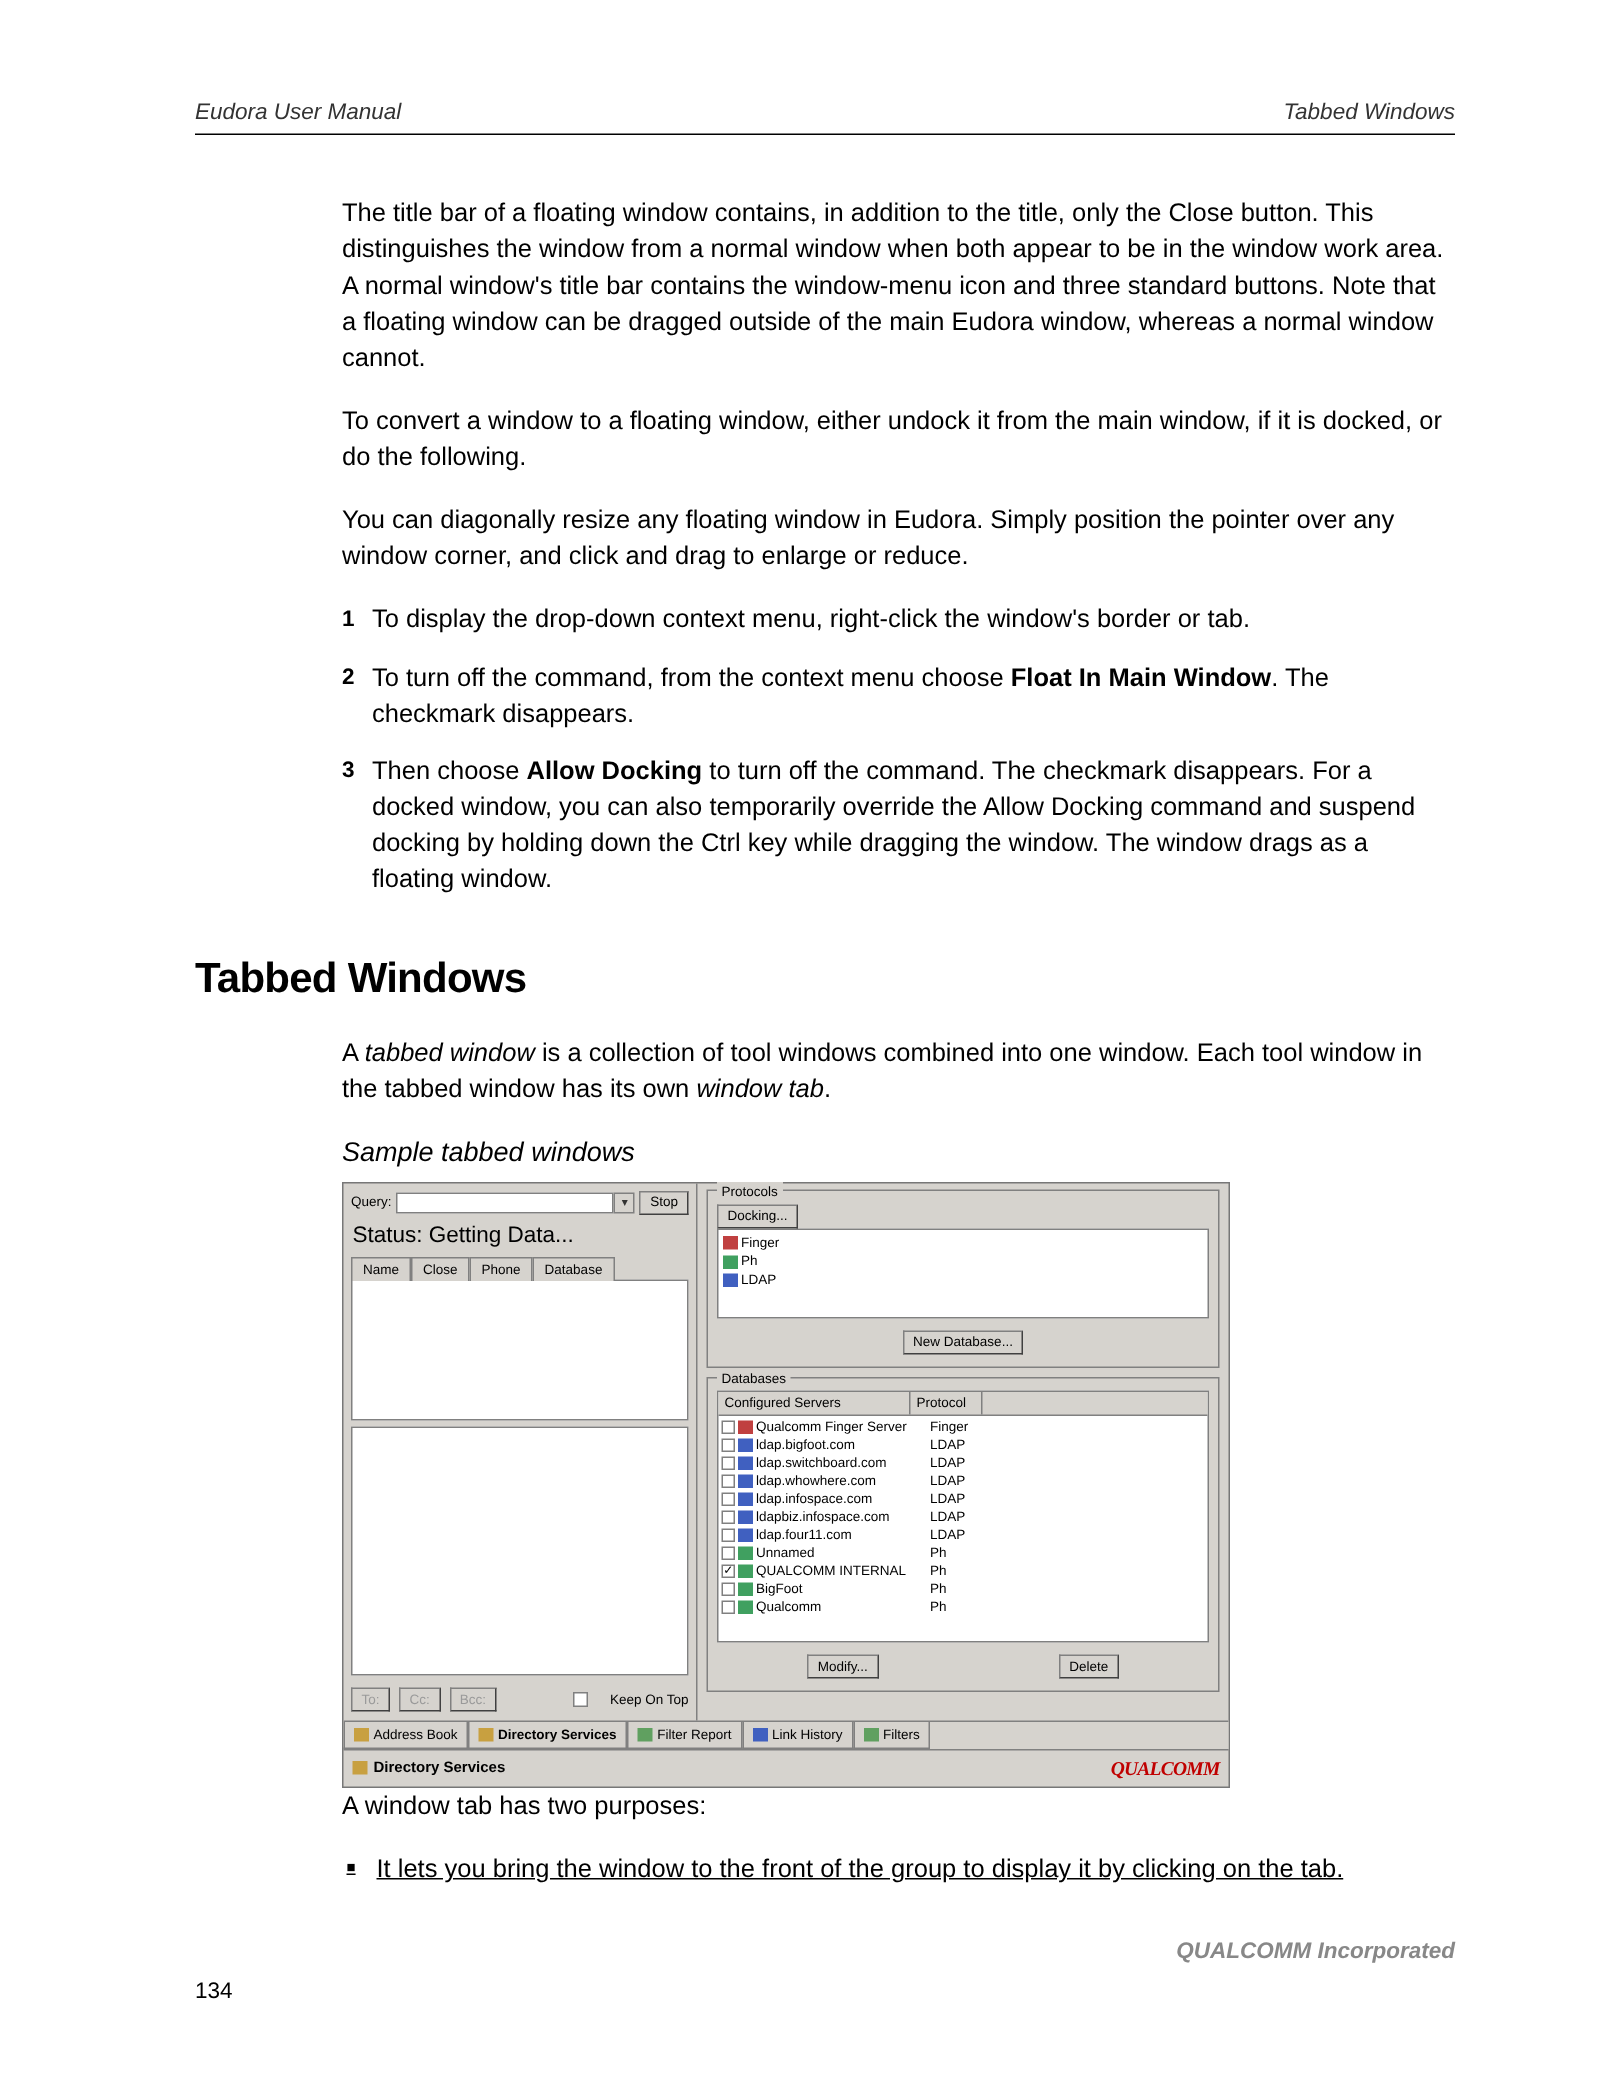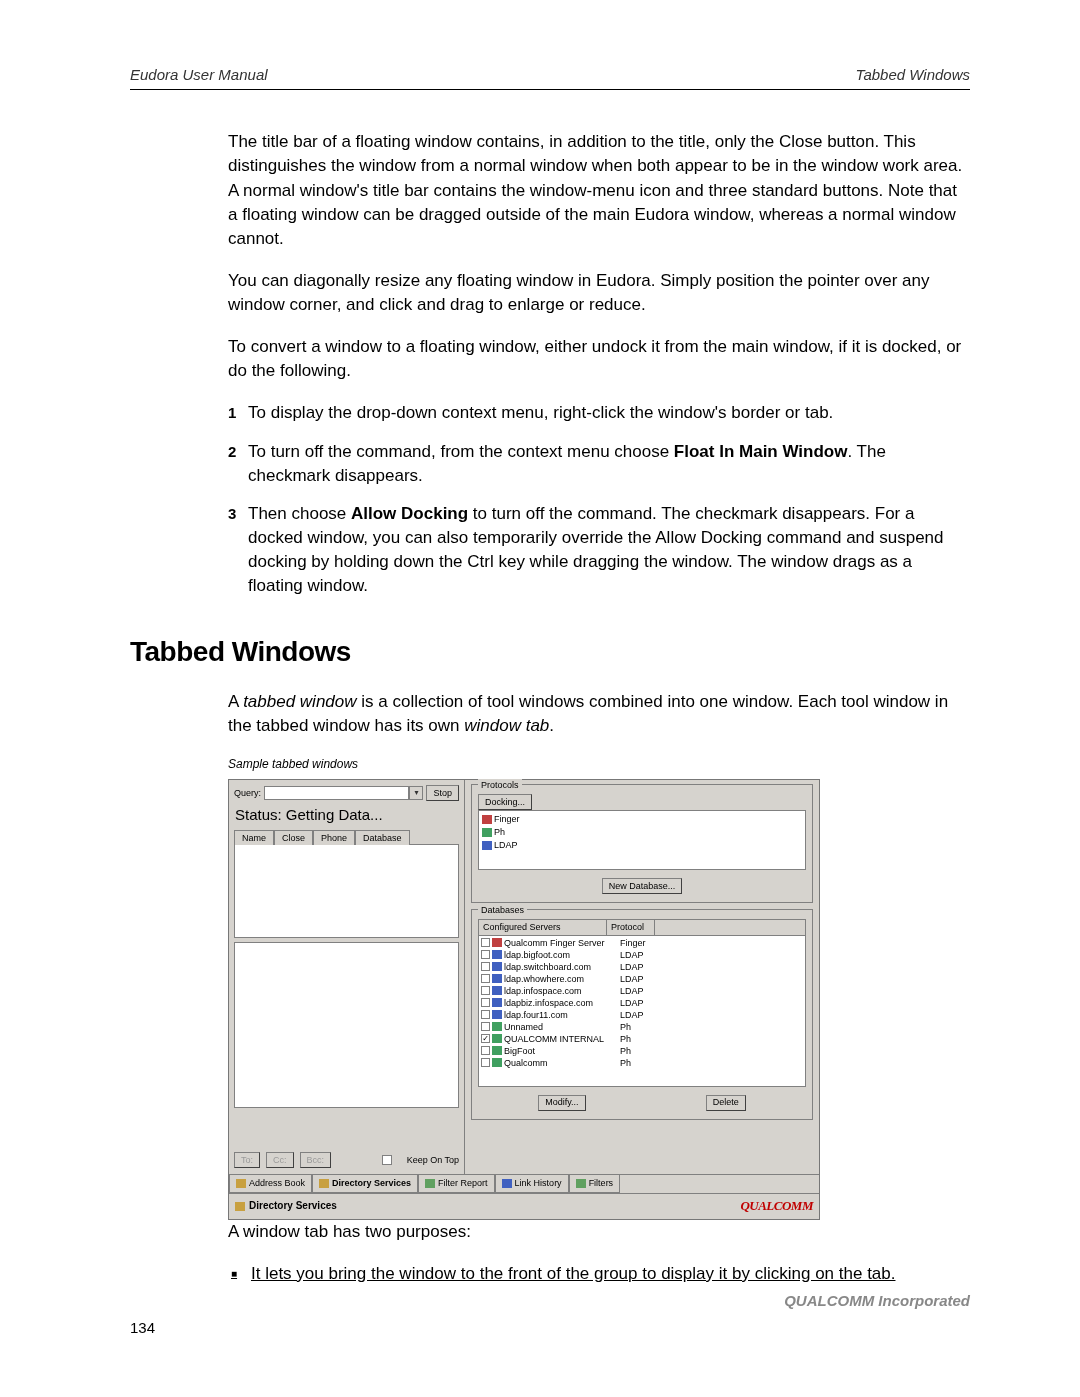--- a/index.html
+++ b/index.html
@@ -7,39 +7,39 @@
   .page{padding:64px 110px 0 130px;box-sizing:border-box;}
   .runhead{display:flex;justify-content:space-between;font-style:italic;font-size:15px;color:#333;margin-bottom:4px;}
   .rule{border:none;border-top:1px solid #000;margin:0 0 40px 0;}
   .content{margin-left:98px;}
   .content p{margin:0 0 18px 0;}
   ol.steps{list-style:none;padding:0;margin:0 0 34px 0;}
   ol.steps li{display:flex;margin:0 0 14px 0;}
   ol.steps li .num{font-weight:bold;width:20px;flex:0 0 20px;font-size:15px;padding-top:1px;}
   ol.steps li .body{flex:1;}
   h1.section{font-family:'Trebuchet MS','Verdana',sans-serif;font-weight:bold;font-size:28px;letter-spacing:-0.5px;margin:26px 0 18px 0;}
-  .caption{font-style:italic;font-size:12px;margin:10px 0 6px 0;}
+  .caption{font-style:italic;font-size:18px;margin:10px 0 6px 0;}
   .figure{border:1px solid #777;background:#d6d3ce;width:590px;font-family:Tahoma,Arial,sans-serif;font-size:9px;color:#000;}
   .figure *{box-sizing:border-box;}
   
   .panels{display:flex;}
   .pane-l{width:236px;border-right:1px solid #808080;display:flex;flex-direction:column;}
   .pane-r{flex:1;display:flex;flex-direction:column;padding:4px 6px 10px 6px;}
   .qrow{display:flex;align-items:center;gap:3px;padding:5px 5px 3px 5px;}
   .qrow .tiny-inp{flex:1;display:flex;}
   .qrow input{flex:1;border:1px solid #808080;height:14px;font-size:9px;padding:0 2px;}
   .dd{width:14px;height:14px;border:1px solid #808080;background:#d6d3ce;display:flex;align-items:center;justify-content:center;}
   .dd:before{content:"▾";font-size:8px;line-height:1;color:#333;}
   .btn{border:1px solid #808080;border-right-color:#404040;border-bottom-color:#404040;background:#d6d3ce;height:16px;padding:0 6px;display:inline-flex;align-items:center;font-size:9px;}
   .status{padding:0 6px 3px 6px;font-size:15px;}
   .tabs-head{display:flex;padding:0 5px;}
   .tabs-head .th{border:1px solid #808080;border-bottom:none;background:#d6d3ce;padding:1px 7px;position:relative;top:1px;}
   .grid-top{margin:0 5px;height:94px;border:1px solid #808080;background:#fff;}
   .grid-bot{margin:4px 5px 0 5px;height:166px;border:1px solid #808080;background:#fff;}
-  .lbar{display:flex;gap:6px;padding:8px 5px 6px 5px;align-items:center;margin-top:36px;}
+  .lbar{display:flex;gap:6px;padding:8px 5px 6px 5px;align-items:center;}
   .lbar .btn{flex:0 0 auto;color:#9a9a9a;}
   .lbar .spacer{flex:1;}
   .kot{display:flex;align-items:center;gap:15px;font-size:9px;}
   .kot .cb{width:10px;height:10px;border:1px solid #808080;background:#fff;}
   
   .fieldset{border:1px solid #808080;padding:4px 6px 8px 6px;margin-bottom:6px;}
   .fieldset .legend{position:relative;top:-10px;background:#d6d3ce;display:inline-block;padding:0 3px;font-size:9px;}
   .fieldset .inner{margin-top:-8px;}
   .proto-list{border:1px solid #808080;background:#fff;min-height:60px;padding:2px;}
   .proto-list div{padding:0 1px;}
@@ -85,22 +85,22 @@
 
 <div class="page">
   <div class="runhead">
     <span>Eudora User Manual</span>
     <span>Tabbed Windows</span>
   </div>
   <hr class="rule">
 
   <div class="content">
     <p>The title bar of a floating window contains, in addition to the title, only the Close button. This distinguishes the window from a normal window when both appear to be in the window work area. A normal window's title bar contains the window-menu icon and three standard buttons. Note that a floating window can be dragged outside of the main Eudora window, whereas a normal window cannot.</p>
+    <p>To convert a window to a floating window, either undock it from the main window, if it is docked, or do the following.</p>
     <p>You can diagonally resize any floating window in Eudora. Simply position the pointer over any window corner, and click and drag to enlarge or reduce.</p>
-    <p>To convert a window to a floating window, either undock it from the main window, if it is docked, or do the following.</p>
 
     <ol class="steps">
       <li>
         <span class="num">1</span>
         <span class="body">To display the drop-down context menu, right-click the window's border or tab.</span>
       </li>
       <li>
         <span class="num">2</span>
         <span class="body">
           <span>To turn off the command, from the context menu choose </span><b>Float In Main Window</b><span>. The checkmark disappears.</span>

